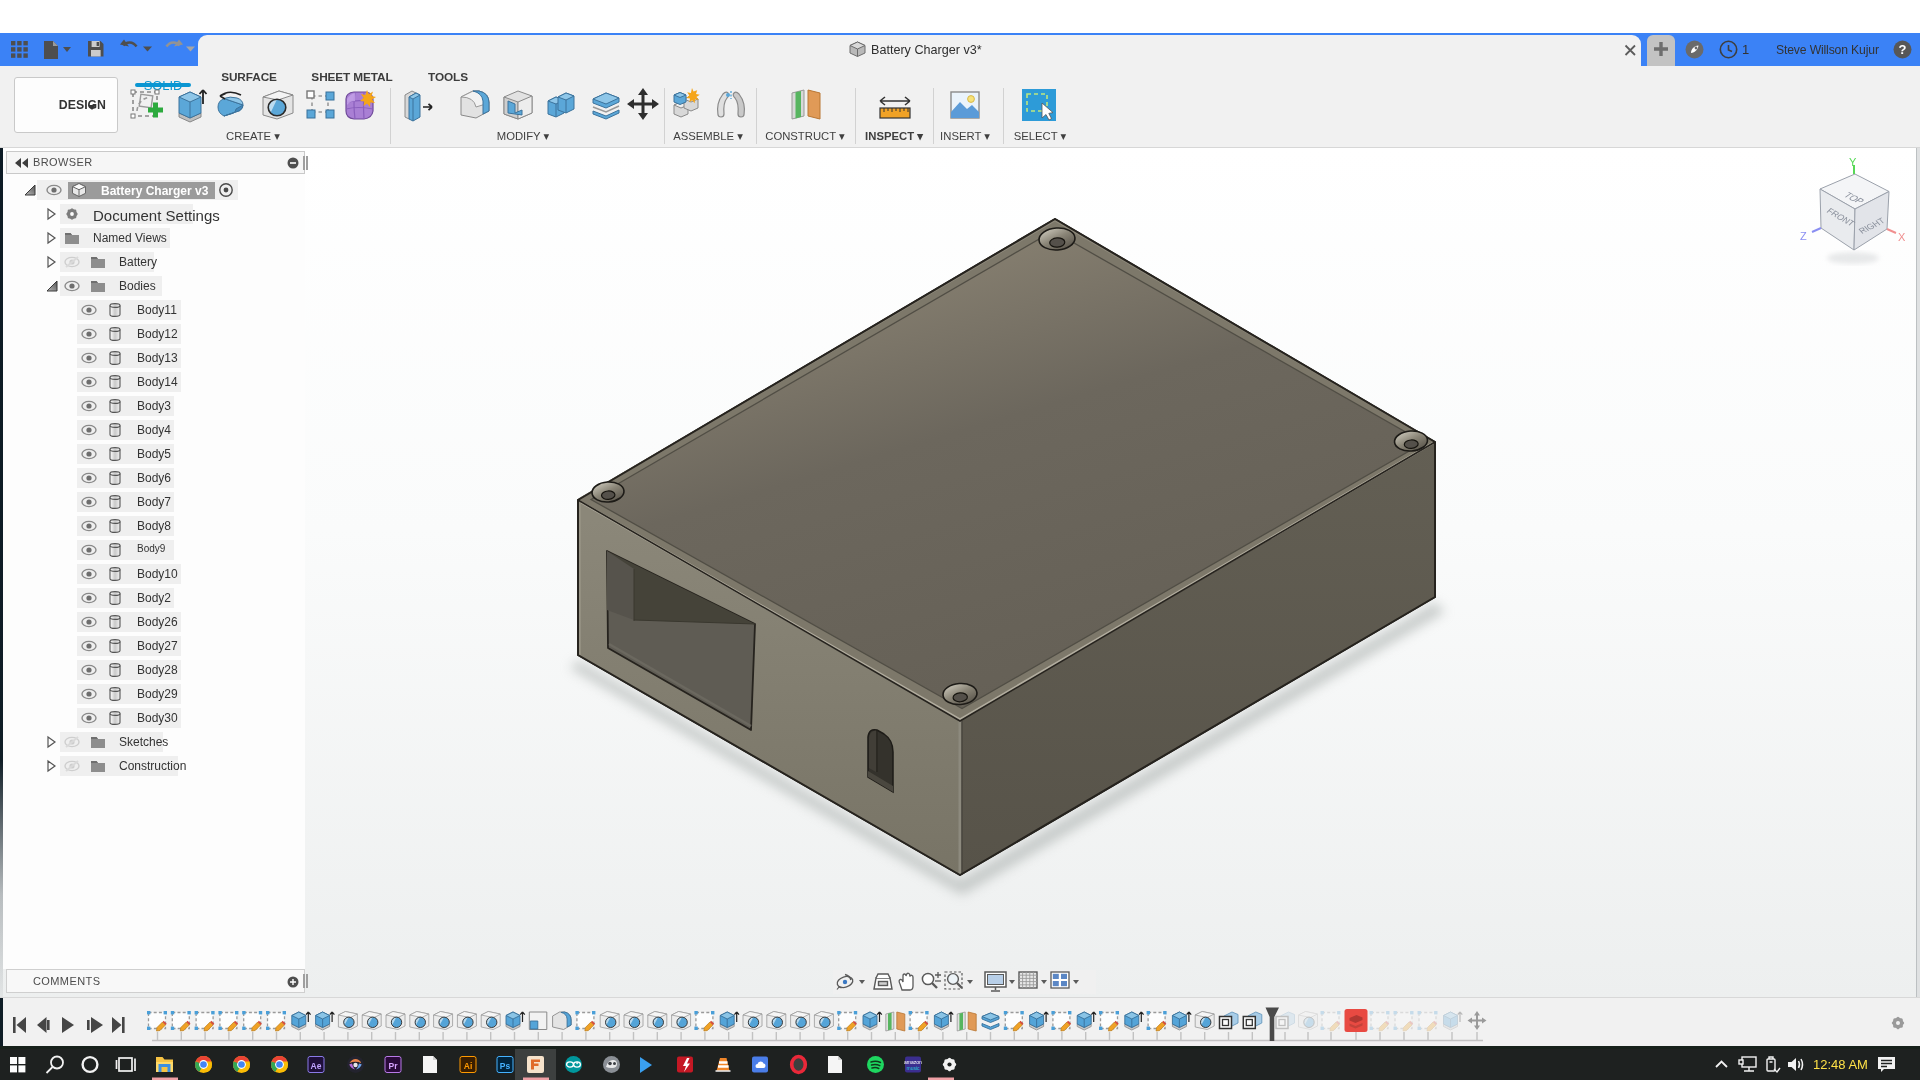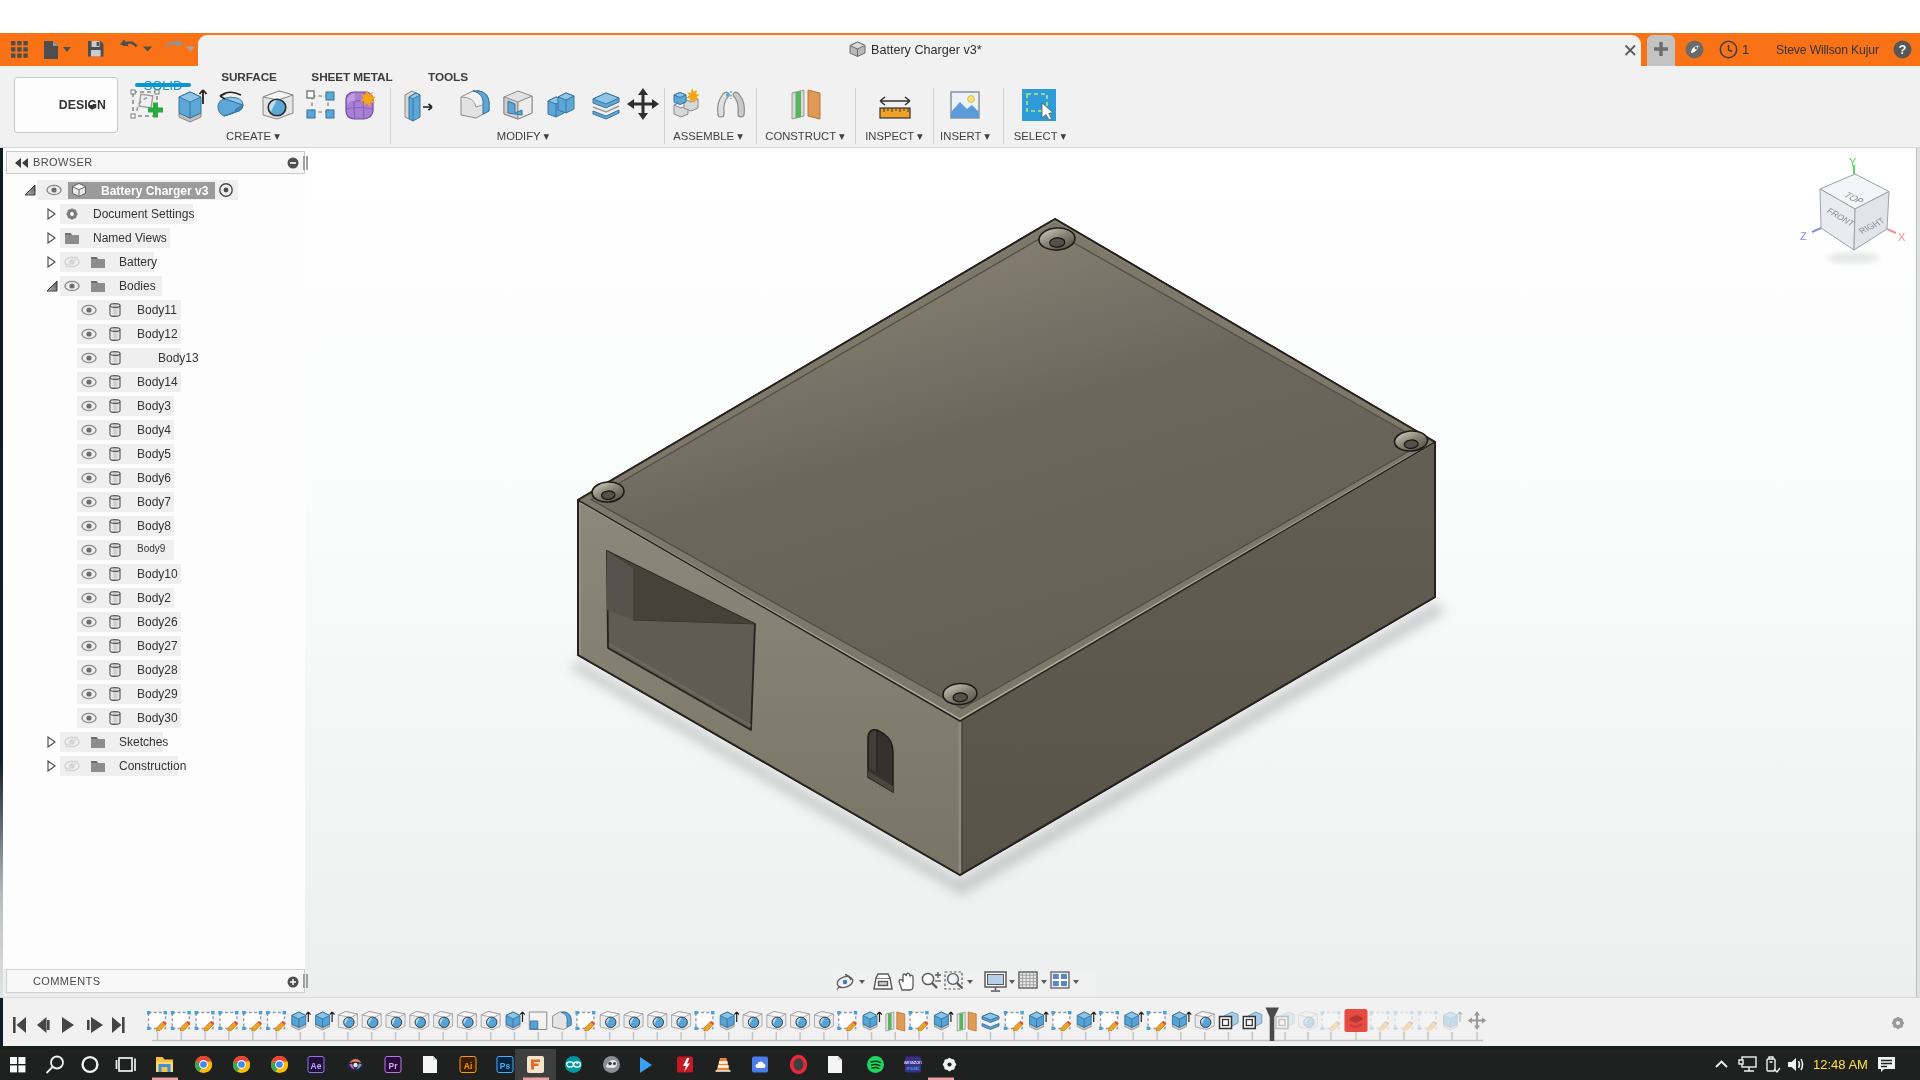--- a/index.html
+++ b/index.html
@@ -5,21 +5,21 @@
   * { margin:0; padding:0; box-sizing:border-box; }
   html,body { width:1920px; height:1080px; overflow:hidden; font-family:"Liberation Sans", sans-serif; }
   .abs { position:absolute; }
   #stage { position:relative; width:1920px; height:1080px; background:#fff; }
 </style>
 </head>
 <body>
 <div id="stage">
 
 
-  <div class="abs" id="appbar" style="left:0;top:33px;width:1920px;height:33px;background:#f97316;">
+  <div class="abs" id="appbar" style="left:0;top:33px;width:1920px;height:33px;background:#3b82f6;">
 
     <div class="abs" style="left:198px;top:2px;width:1443px;height:31px;background:#f1f1f1;border-radius:9px 9px 0 0;"></div>
 
     <div class="abs" style="left:1647px;top:2px;width:28px;height:31px;background:#c3c3c3;border-radius:6px 6px 0 0;"></div>
     <svg class="abs" style="left:1652px;top:7px" width="18" height="18">
       <path d="M9 2 V16 M2 9 H16" stroke="#6e6e6e" stroke-width="3.4"></path>
     </svg>
 
     <svg class="abs" style="left:0;top:0" width="198" height="33">
       <g fill="#4e4e4e">
@@ -95,21 +95,21 @@
     <div class="abs" style="left:14px;top:11px;width:104px;height:56px;background:#fdfdfd;border:1px solid #c9c9c9;border-radius:3px;"></div>
     <div class="abs" style="left:14px;top:32px;width:92px;text-align:right;font-size:12.3px;font-weight:bold;color:#333;">DESIGN</div>
     <svg class="abs" style="left:88px;top:38px" width="10" height="8">
         <path d="M0 1 L8 1 L4 6 Z" fill="#333"></path>
       </svg>
 
     <div class="abs" style="left:213px;top:64px;width:80px;text-align:center;font-size:11.3px;color:#3f3f3f;">CREATE ▾</div>
     <div class="abs" style="left:483px;top:64px;width:80px;text-align:center;font-size:11.3px;color:#3f3f3f;">MODIFY ▾</div>
     <div class="abs" style="left:662px;top:64px;width:92px;text-align:center;font-size:11.3px;color:#3f3f3f;">ASSEMBLE ▾</div>
     <div class="abs" style="left:755px;top:64px;width:100px;text-align:center;font-size:11.3px;color:#3f3f3f;">CONSTRUCT ▾</div>
-    <div class="abs" style="left:853px;top:64px;width:82px;text-align:center;font-size:11.3px;color:#3f3f3f;">INSPECT ▾</div>
+    <div class="abs" style="left:853px;top:64px;width:82px;text-align:center;font-size:11.3px;color:#3f3f3f;font-weight:bold;">INSPECT ▾</div>
     <div class="abs" style="left:925px;top:64px;width:80px;text-align:center;font-size:11.3px;color:#3f3f3f;">INSERT ▾</div>
     <div class="abs" style="left:1000px;top:64px;width:80px;text-align:center;font-size:11.3px;color:#3f3f3f;">SELECT ▾</div>
 
     <div class="abs" style="left:390px;top:22px;width:1px;height:56px;background:#d2d2d2;"></div>
     <div class="abs" style="left:664px;top:22px;width:1px;height:56px;background:#d2d2d2;"></div>
     <div class="abs" style="left:756px;top:22px;width:1px;height:56px;background:#d2d2d2;"></div>
     <div class="abs" style="left:855px;top:22px;width:1px;height:56px;background:#d2d2d2;"></div>
     <div class="abs" style="left:933px;top:22px;width:1px;height:56px;background:#d2d2d2;"></div>
     <div class="abs" style="left:1003px;top:22px;width:1px;height:56px;background:#d2d2d2;"></div>
 
@@ -419,21 +419,21 @@
             <linearGradient id="gcyl" x1="0" y1="0" x2="1" y2="0">
               <stop offset="0" stop-color="#ffffff"></stop>
               <stop offset="0.5" stop-color="#c9c9c9"></stop>
               <stop offset="1" stop-color="#f2f2f2"></stop>
             </linearGradient>
           </defs>
           <rect x="3.6" y="3.6" width="8.8" height="8.8" rx="1.4" fill="#7c7c7c"></rect>
           <rect x="3.6" y="3.6" width="8.8" height="8.8" rx="1.4" fill="#7c7c7c" transform="rotate(45 8 8)"></rect>
           <circle cx="8" cy="8" r="1.9" fill="#fdfdfd"></circle>
         </svg>
-        <div class="abs" style="left:87px;top:56px;font-size:12px;color:#333;">Document Settings</div>
+        <div class="abs" style="left:87px;top:56px;font-size:15px;color:#333;">Document Settings</div>
         <div class="abs" style="left:54px;top:77px;width:110px;height:20px;background:#efefef;"></div>
         <svg class="abs" style="left:38px;top:79px" width="16" height="16">
           <defs>
             <linearGradient id="gtri" x1="0" y1="1" x2="1" y2="0">
               <stop offset="0" stop-color="#bbb"></stop>
               <stop offset="1" stop-color="#555"></stop>
             </linearGradient>
             <linearGradient id="gcyl" x1="0" y1="0" x2="1" y2="0">
               <stop offset="0" stop-color="#ffffff"></stop>
               <stop offset="0.5" stop-color="#c9c9c9"></stop>
@@ -733,21 +733,21 @@
             </linearGradient>
             <linearGradient id="gcyl" x1="0" y1="0" x2="1" y2="0">
               <stop offset="0" stop-color="#ffffff"></stop>
               <stop offset="0.5" stop-color="#c9c9c9"></stop>
               <stop offset="1" stop-color="#f2f2f2"></stop>
             </linearGradient>
           </defs>
           <path d="M3 3.5 Q3 1.6 8 1.6 Q13 1.6 13 3.5 L13 12.5 Q13 14.4 8 14.4 Q3 14.4 3 12.5 Z" fill="url(#gcyl)" stroke="#555" stroke-width="1.1"></path>
           <path d="M3 3.5 Q3 5.4 8 5.4 Q13 5.4 13 3.5" fill="none" stroke="#555" stroke-width="1.1"></path>
         </svg>
-        <div class="abs" style="left:131px;top:200px;font-size:12px;color:#333;margin-left:21px;">Body13</div>
+        <div class="abs" style="left:131px;top:200px;font-size:12px;color:#333;">Body13</div>
         <div class="abs" style="left:71px;top:221px;width:104px;height:20px;background:#efefef;"></div>
         <svg class="abs" style="left:75px;top:223px" width="16" height="16">
           <defs>
             <linearGradient id="gtri" x1="0" y1="1" x2="1" y2="0">
               <stop offset="0" stop-color="#bbb"></stop>
               <stop offset="1" stop-color="#555"></stop>
             </linearGradient>
             <linearGradient id="gcyl" x1="0" y1="0" x2="1" y2="0">
               <stop offset="0" stop-color="#ffffff"></stop>
               <stop offset="0.5" stop-color="#c9c9c9"></stop>

